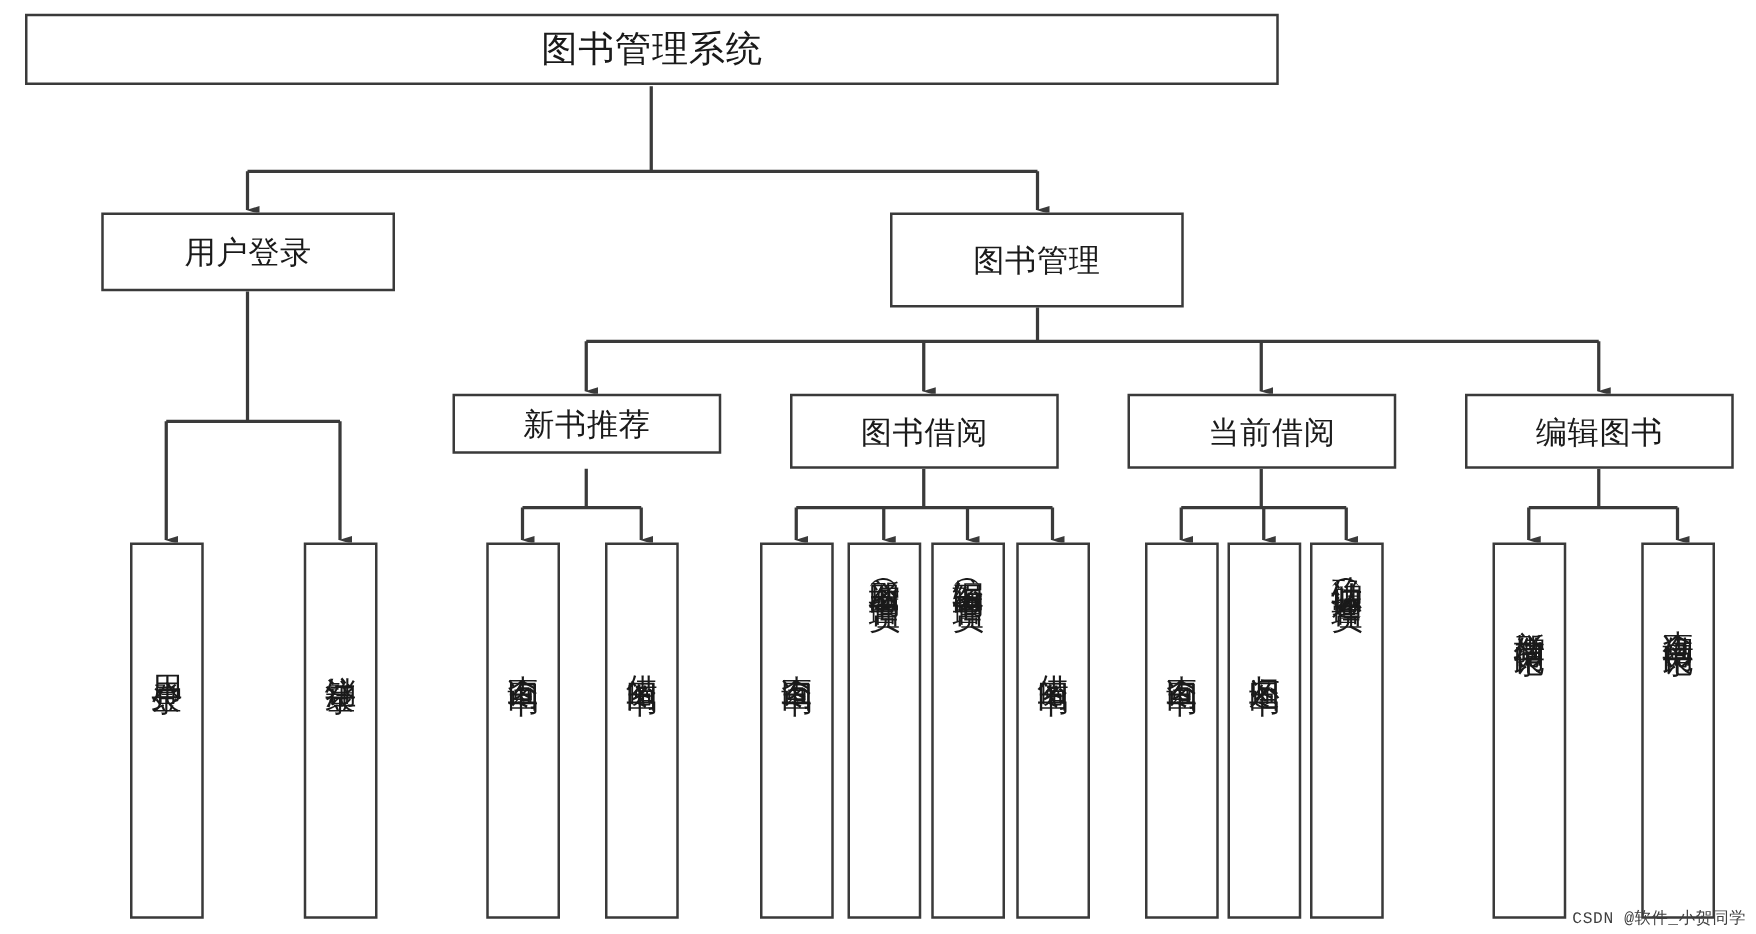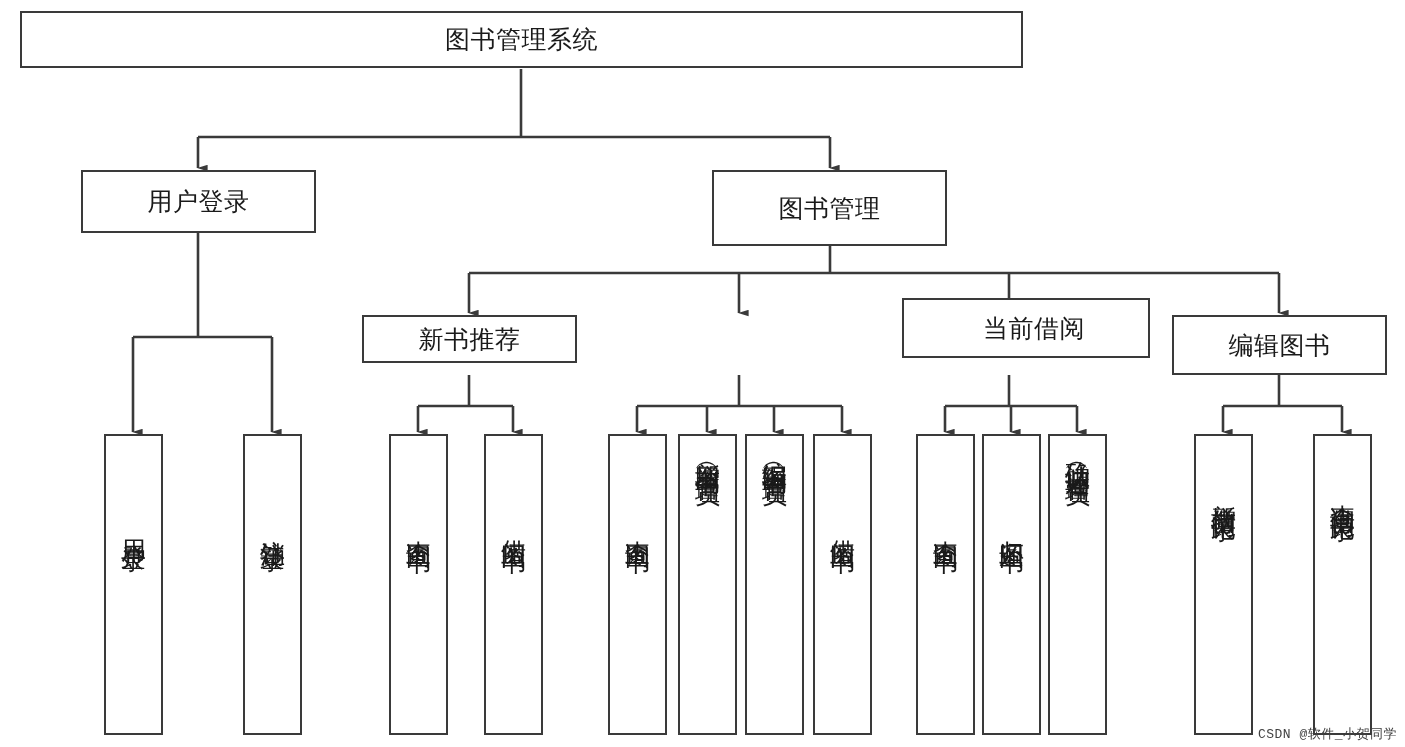--- a/index.html
+++ b/index.html
@@ -39,21 +39,21 @@
     display: block;
     text-align: center;
     line-height: 1.08;
     letter-spacing: 0.5px;
   }
   
   .node.horiz .lbl {
     font-size: 25px;
   }
   .node.root .lbl {
-    font-size: 25px;
+    font-size: 29px;
   }
   
   .node.vert {
     align-items: flex-start;
     justify-content: center;
     padding-top: 0;
   }
   .node.vert .lbl {
     writing-mode: vertical-rl;
     text-orientation: upright;
@@ -138,22 +138,25 @@
   </div>
 
   <div class="node horiz" style="left:712px; top:170px; width:235px; height:76px;">
     <span class="lbl">图书管理</span>
   </div>
 
   <div class="node horiz" style="left:362px; top:315px; width:215px; height:48px;">
     <span class="lbl">新书推荐</span>
   </div>
 
-
-  <div class="node horiz" style="left:902px; top:298px; width:248px; height:60px;padding-left:16px;">
+  <div class="node horiz" style="left:632px; top:315px; width:215px; height:60px;">
+    <span class="lbl">图书借阅</span>
+  </div>
+
+  <div class="node horiz" style="left:902px; top:315px; width:215px; height:60px;padding-left:16px;">
     <span class="lbl">当前借阅</span>
   </div>
 
   <div class="node horiz" style="left:1172px; top:315px; width:215px; height:60px;">
     <span class="lbl">编辑图书</span>
   </div>
 
   <div class="node vert" style="left:104px; top:434px; width:59px; height:301px; padding-top:84px;">
     <span class="lbl">用户登录</span>
   </div>

